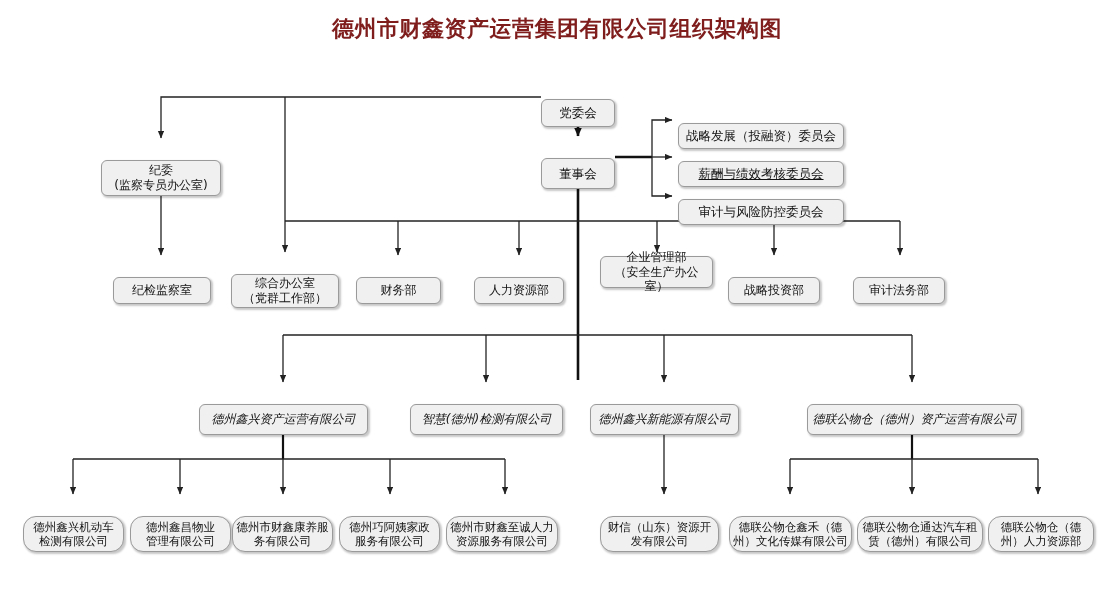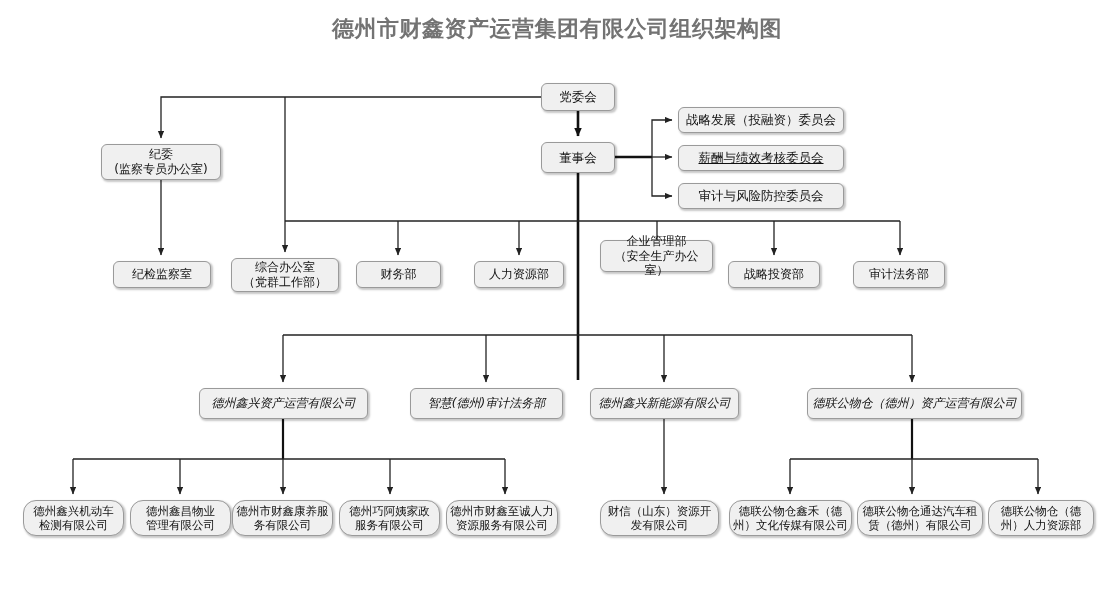--- a/index.html
+++ b/index.html
@@ -30,37 +30,38 @@
   }
   .chart-title {
     position: absolute;
     left: 0;
     top: 14px;
     width: 1114px;
     text-align: center;
     font-size: 22px;
     font-weight: bold;
     letter-spacing: 0.5px;
-    color: #737373;
+    color: #7f1d1d;
   }
   .node {
     position: absolute;
     box-sizing: border-box;
     background: #f0f0f0;
     border: 1px solid #9a9a9a;
     border-radius: 6px;
     box-shadow: 1.5px 1.5px 2px rgba(0,0,0,0.22);
     display: flex;
     align-items: center;
     justify-content: center;
     text-align: center;
     line-height: 1.22;
     color: #111111;
     padding: 0 3px;
     white-space: pre-line;
+    margin-top: 16px;
   }
   .node.lvl-top   { font-size: 12.5px; }
   .node.lvl-cmte  { font-size: 12.5px; }
   .node.lvl-dept  { font-size: 12px; }
   .node.lvl-sub   { font-size: 12px; font-style: italic; }
   .node.lvl-leaf  { font-size: 11.5px; border-radius: 13px; }
 </style>
 </head>
 <body>
 
@@ -154,21 +155,21 @@
       <div class="node lvl-dept" style="left: 113px; top: 261px; width: 98px; height: 27px;">纪检监察室</div>
       <div class="node lvl-dept" style="left: 231px; top: 258px; width: 108px; height: 34px;">综合办公室
 （党群工作部）</div>
       <div class="node lvl-dept" style="left: 356px; top: 261px; width: 85px; height: 27px;">财务部</div>
       <div class="node lvl-dept" style="left: 474px; top: 261px; width: 90px; height: 27px;">人力资源部</div>
       <div class="node lvl-dept" style="left: 600px; top: 240px; width: 113px; height: 32px;">企业管理部
 （安全生产办公室）</div>
       <div class="node lvl-dept" style="left: 728px; top: 261px; width: 92px; height: 27px;">战略投资部</div>
       <div class="node lvl-dept" style="left: 853px; top: 261px; width: 92px; height: 27px;">审计法务部</div>
       <div class="node lvl-sub" style="left: 199px; top: 388px; width: 169px; height: 31px;">德州鑫兴资产运营有限公司</div>
-      <div class="node lvl-sub" style="left: 410px; top: 388px; width: 153px; height: 31px;">智慧(德州)审计法务部</div>
+      <div class="node lvl-sub" style="left: 410px; top: 388px; width: 153px; height: 31px;">智慧(德州)检测有限公司</div>
       <div class="node lvl-sub" style="left: 590px; top: 388px; width: 149px; height: 31px;">德州鑫兴新能源有限公司</div>
       <div class="node lvl-sub" style="left: 807px; top: 388px; width: 215px; height: 31px;">德联公物仓（德州）资产运营有限公司</div>
       <div class="node lvl-leaf" style="left: 23px; top: 500px; width: 101px; height: 36px;">德州鑫兴机动车
 检测有限公司</div>
       <div class="node lvl-leaf" style="left: 130px; top: 500px; width: 101px; height: 36px;">德州鑫昌物业
 管理有限公司</div>
       <div class="node lvl-leaf" style="left: 232px; top: 500px; width: 101px; height: 36px;">德州市财鑫康养服
 务有限公司</div>
       <div class="node lvl-leaf" style="left: 339px; top: 500px; width: 101px; height: 36px;">德州巧阿姨家政
 服务有限公司</div>

